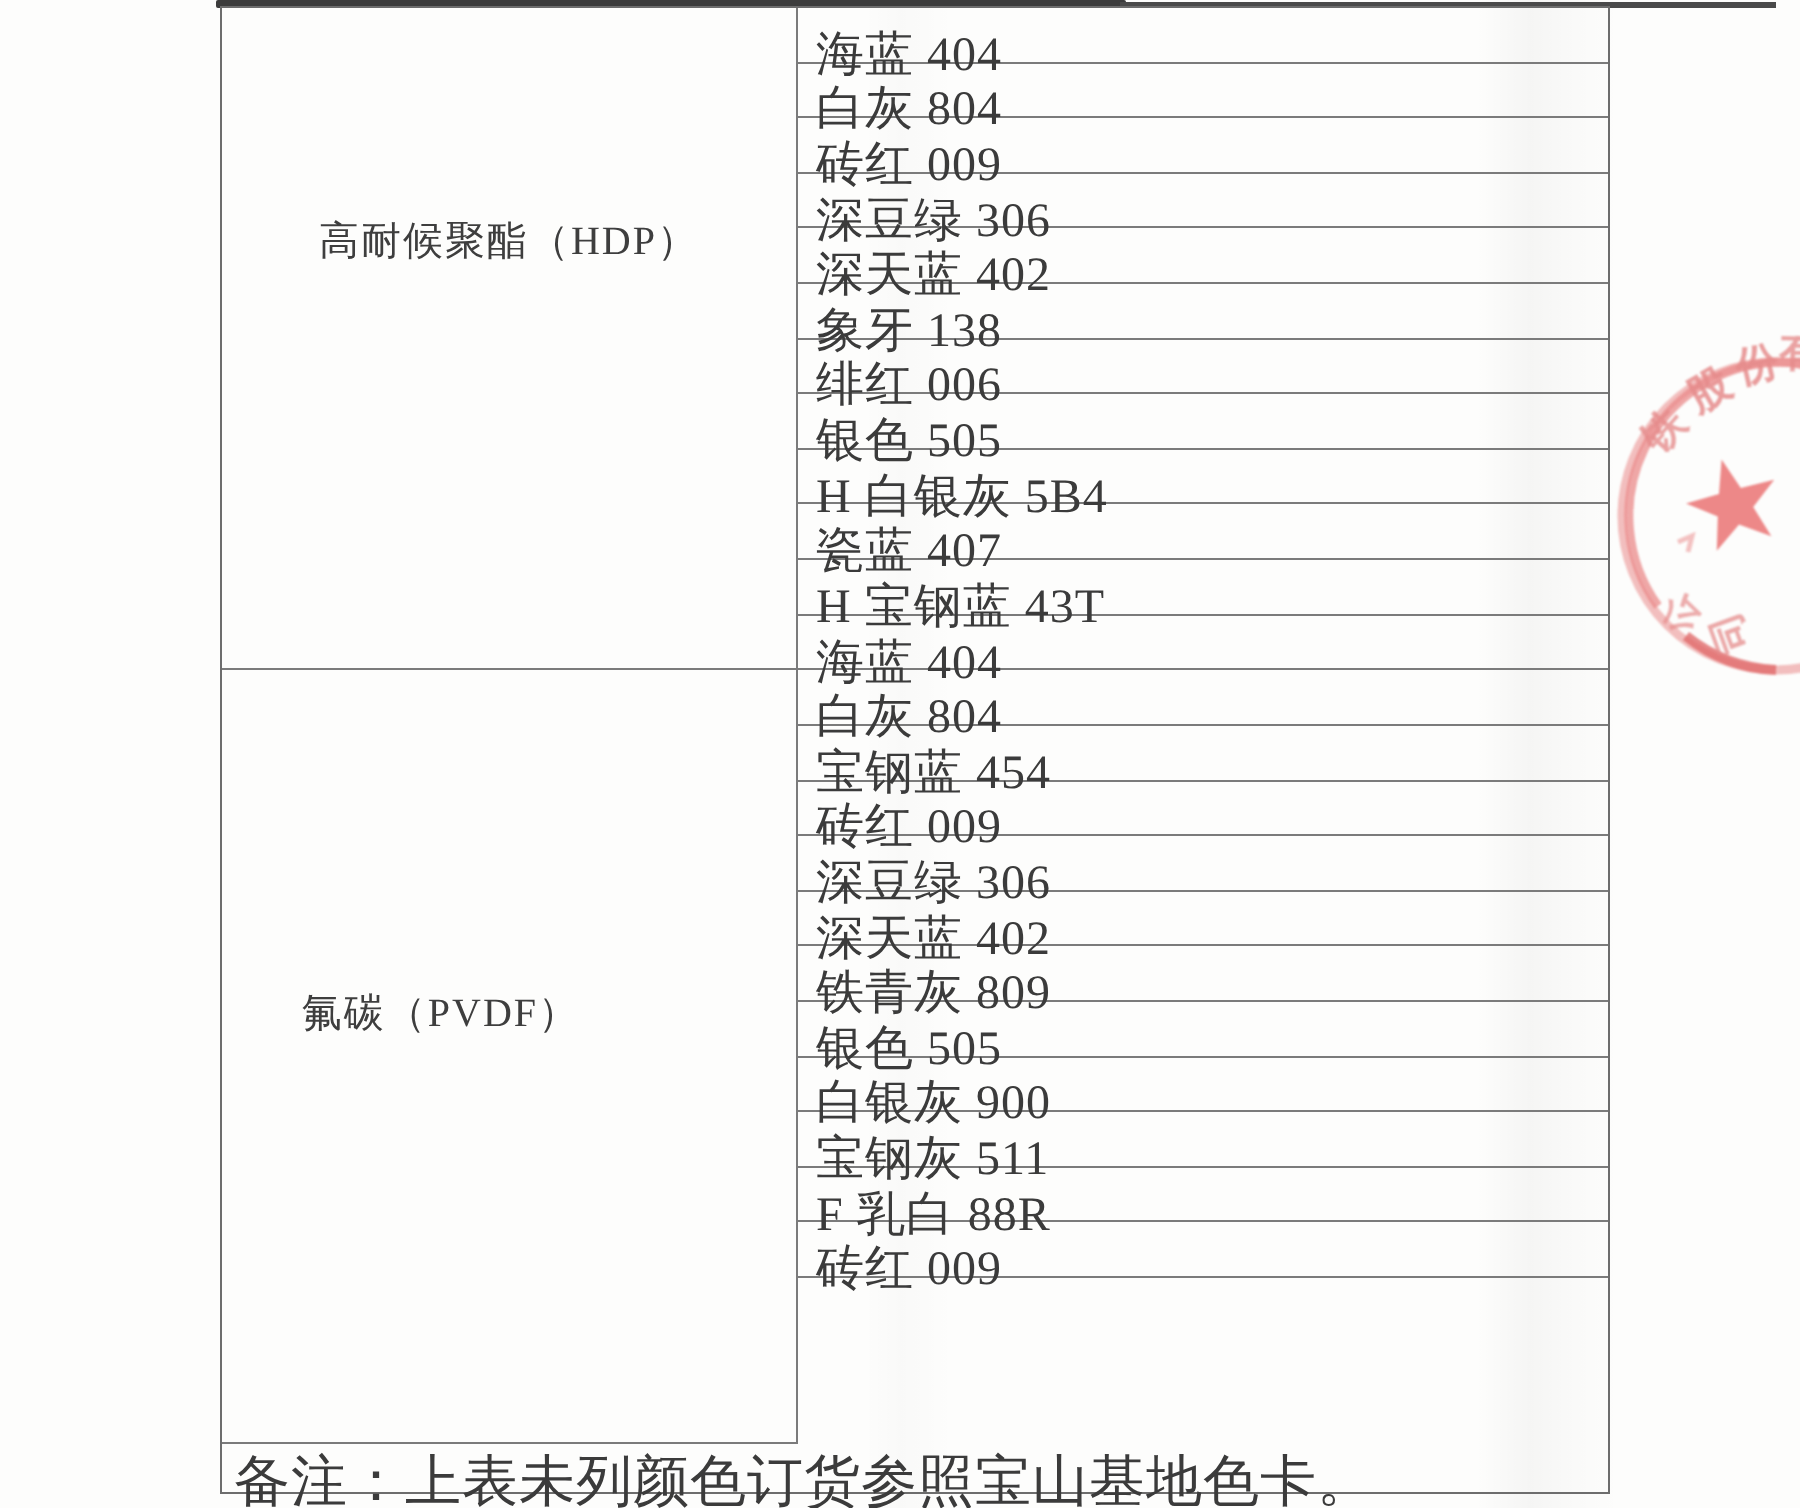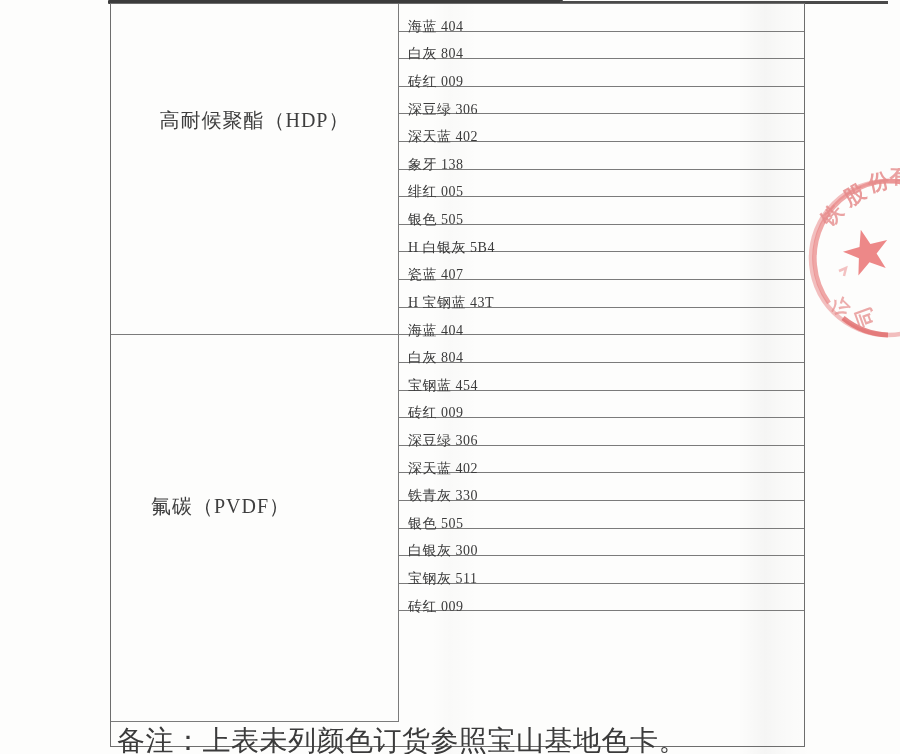--- a/index.html
+++ b/index.html
@@ -56,21 +56,21 @@
   .cat-hdp  { grid-row: 1 / span 12; padding-top: 103px; }
   .cat-pvdf { grid-row: 13 / span 14; padding-top: 158px; }
   .cat-pvdf .cat-label { transform: translateX(-34px); }
 
   .color-row {
     grid-column: 2;
     box-sizing: border-box;
     border-bottom: 1.4px solid #7b7b7b;
     display: flex; align-items: center;
     padding-left: 9px;
-    font-size: 14px; letter-spacing: 0.5px;
+    font-size: 24px; letter-spacing: 0.5px;
     white-space: nowrap;
     margin-top: 19px;
   }
   .note-row {
     grid-column: 1 / span 2; grid-row: 27;
     display: flex; align-items: center;
     padding-left: 6px;
     font-size: 28px; letter-spacing: 0.5px; color: #3b3b3b; text-align: center;
   }
 
@@ -101,36 +101,37 @@
     <div class="cat-cell cat-pvdf">
       <span class="cat-label">氟碳（PVDF）</span>
     </div>
 
     <div class="color-row">海蓝 404</div>
     <div class="color-row">白灰 804</div>
     <div class="color-row">砖红 009</div>
     <div class="color-row">深豆绿 306</div>
     <div class="color-row">深天蓝 402</div>
     <div class="color-row">象牙 138</div>
-    <div class="color-row">绯红 005</div>
+    <div class="color-row">绯红 006</div>
     <div class="color-row">银色 505</div>
     <div class="color-row">H 白银灰 5B4</div>
     <div class="color-row">瓷蓝 407</div>
     <div class="color-row">H 宝钢蓝 43T</div>
 
     <div class="color-row">海蓝 404</div>
     <div class="color-row">白灰 804</div>
     <div class="color-row">宝钢蓝 454</div>
     <div class="color-row">砖红 009</div>
     <div class="color-row">深豆绿 306</div>
     <div class="color-row">深天蓝 402</div>
-    <div class="color-row">铁青灰 330</div>
+    <div class="color-row">铁青灰 809</div>
     <div class="color-row">银色 505</div>
-    <div class="color-row">白银灰 300</div>
+    <div class="color-row">白银灰 900</div>
     <div class="color-row">宝钢灰 511</div>
+    <div class="color-row">F 乳白 88R</div>
     <div class="color-row">砖红 009</div>
 
     <div class="note-row">备注：上表未列颜色订货参照宝山基地色卡。</div>
   </div>
 
   <svg class="stamp" width="120" height="190" viewBox="0 0 120 190">
 
     <circle cx="95" cy="90" r="77" fill="none" stroke="#e98a8a" stroke-width="4.5" opacity="0.55"></circle>
     <path d="M 36,135 A 77 77 0 0 1 95,13 A 77 77 0 0 1 172,90" fill="none" stroke="#e98a8a" stroke-width="4.5" opacity="0.75"></path>
     <path d="M 50,150 A 77 77 0 0 0 95,167" fill="none" stroke="#e06a6a" stroke-width="5" opacity="0.8"></path>

